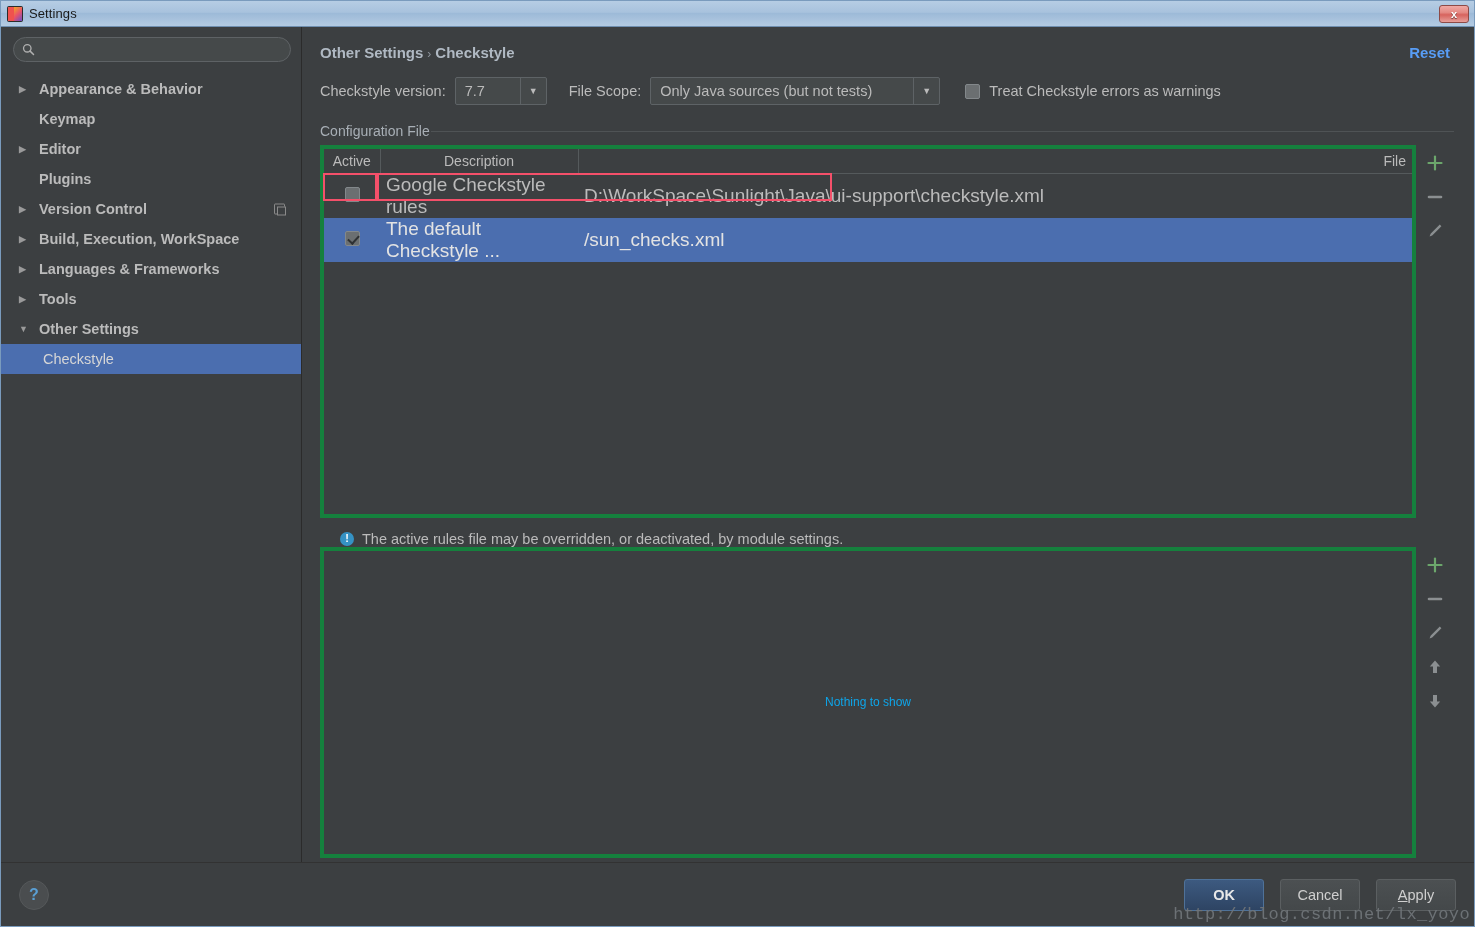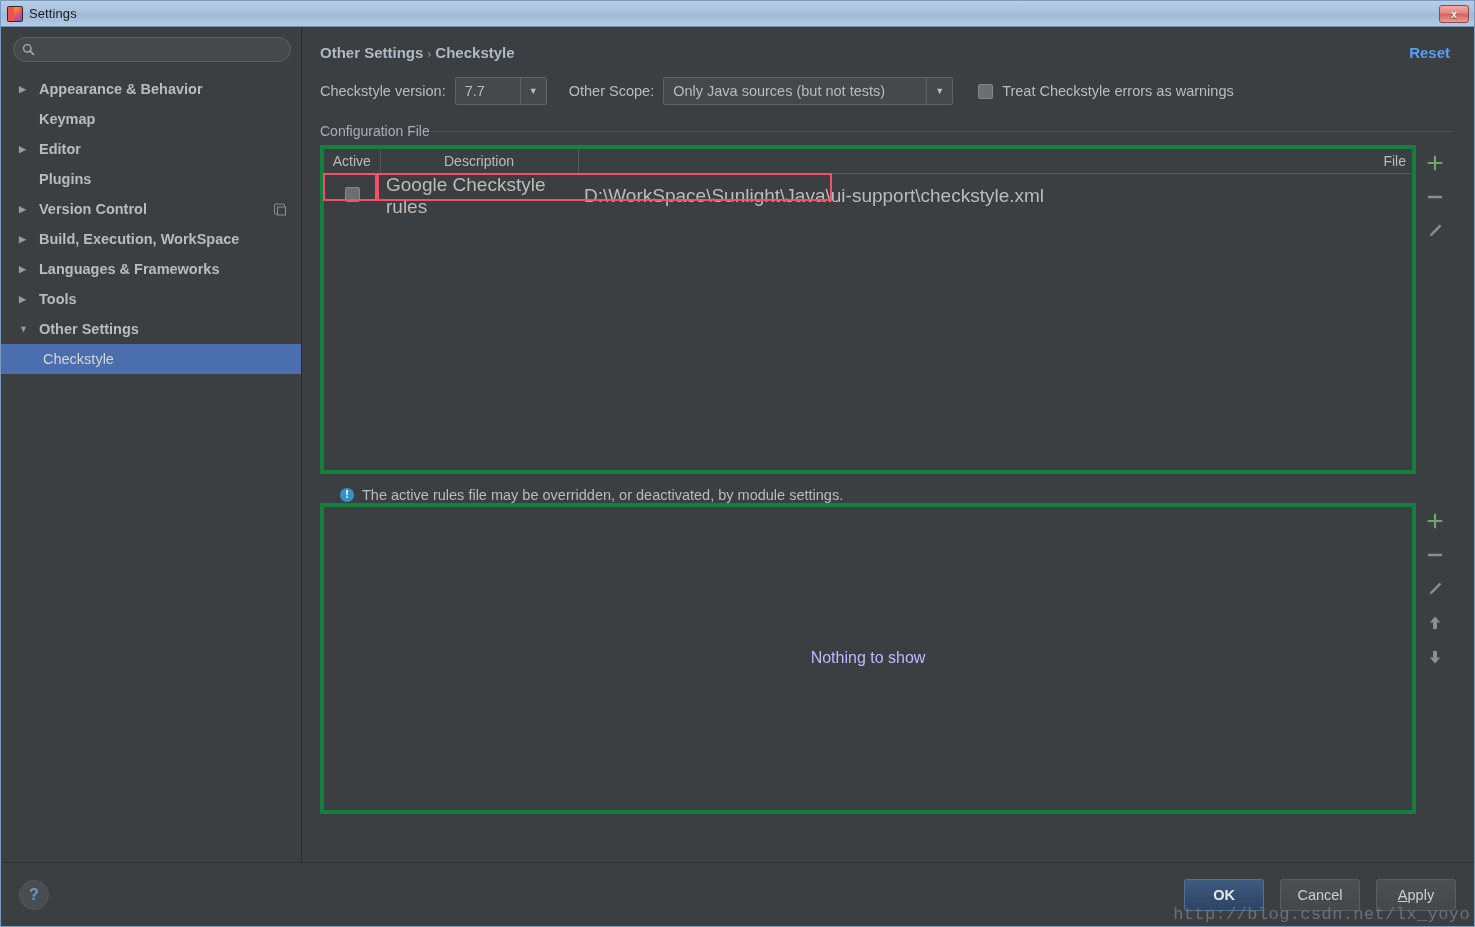--- a/index.html
+++ b/index.html
@@ -180,21 +180,21 @@
   table.cfg td {
     font-size: 19px; color: #bbbbbb; height: 27px;
     padding: 0 6px; vertical-align: middle;
   }
   table.cfg tr.row-selected td { background: #4b6eaf; color: #e3e3e3; }
   td.col-active { text-align: center; }
   .cell-chk { display: inline-block; }
   .config-body { height: 252px; }
   .tp-body {
     height: 303px; display: flex; align-items: center; justify-content: center;
-    color: #c4b5fd; font-size: 16px;
+    color: #0ea5e9; font-size: 12px;
   }
   .info-row {
     display: flex; align-items: center; gap: 8px;
     padding: 13px 0 0 20px; font-size: 14.5px; color: #bbbbbb;
   }
   .info-icon {
     width: 14px; height: 14px; flex: 0 0 14px; border-radius: 50%;
     background: #3592c4; position: relative;
   }
   .info-icon::after {
@@ -320,21 +320,21 @@
         <div class="reset-link">Reset</div>
       </div>
 
       <div class="toolbar-row">
         <span class="field-label">Checkstyle version:</span>
         <div class="combo version">
           <div class="value">7.7</div>
           <div class="arrow-btn">▼</div>
         </div>
 
-        <span class="field-label" style="margin-left:22px">Other Scope:</span>
+        <span class="field-label" style="margin-left:22px">File Scope:</span>
         <div class="combo scope">
           <div class="value">Only Java sources (but not tests)</div>
           <div class="arrow-btn">▼</div>
         </div>
 
         <div class="chk-row">
           <span class="chk" id="treat-chk"></span>
           <span class="chk-label">Treat Checkstyle errors as warnings</span>
         </div>
       </div>
@@ -359,20 +359,25 @@
                   <th>Description</th>
                   <th class="file">File</th>
                 </tr>
               </thead>
               <tbody id="cfg-rows">
                   <tr class="">
                     <td class="col-active"><span class="chk cell-chk"></span></td>
                     <td>Google Checkstyle rules</td>
                     <td>D:\WorkSpace\Sunlight\Java\ui-support\checkstyle.xml</td>
                   </tr>
+                  <tr class="row-selected">
+                    <td class="col-active"><span class="chk cell-chk checked"></span></td>
+                    <td>The default Checkstyle ...</td>
+                    <td>/sun_checks.xml</td>
+                  </tr>
                 </tbody>
             </table>
             <div class="config-body"></div>
 
             <div class="annot" style="left:-1px; top:24px; width:54px; height:28px;"></div>
             <div class="annot" style="left:53px; top:24px; width:455px; height:28px;"></div>
           </div>
 
           <div class="side-tools" id="cfg-tools">
               <div class="tool-btn">

